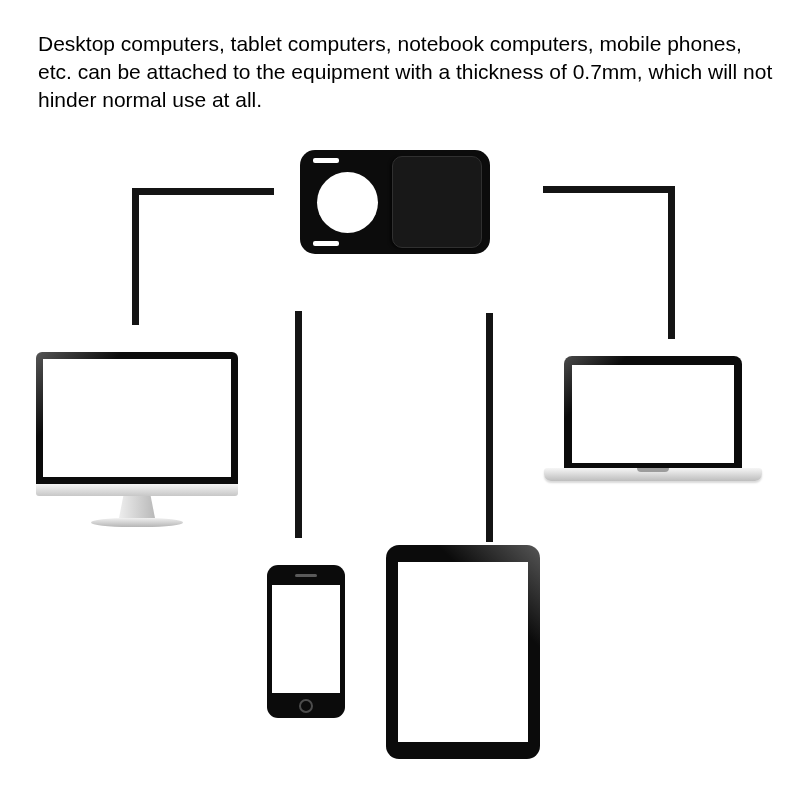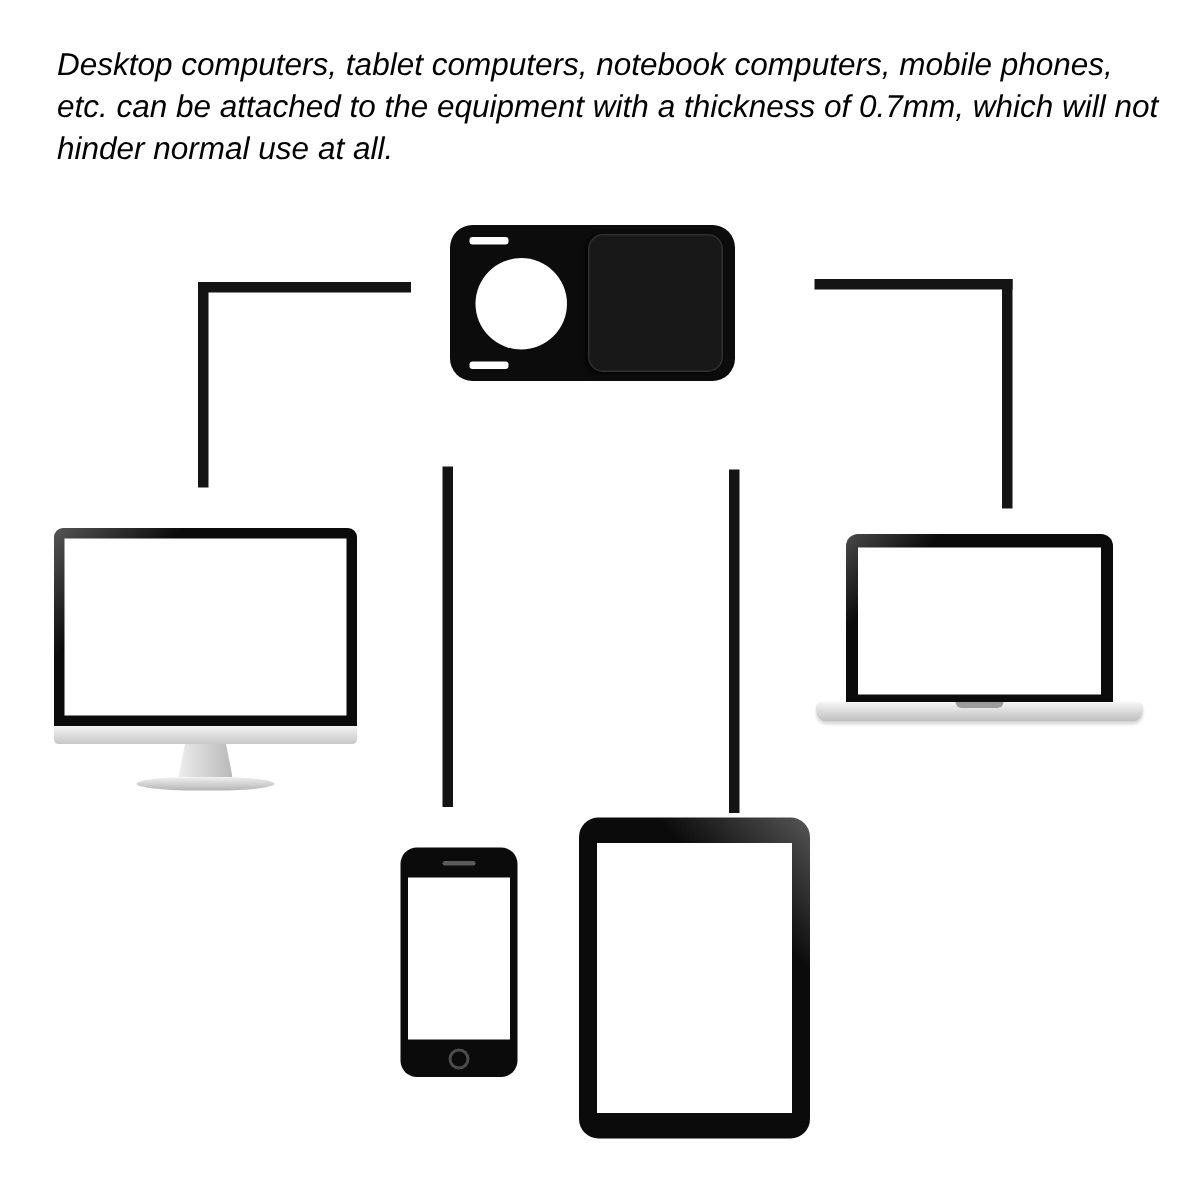--- a/index.html
+++ b/index.html
@@ -3,21 +3,21 @@
 <meta charset="utf-8">
 <style>
   html, body { margin: 0; padding: 0; }
   body {
     width: 800px; height: 800px;
     background: #ffffff;
     font-family: "Liberation Sans", sans-serif;
     position: relative;
     overflow: hidden;
   }
-  .canvas { position: absolute; inset: 0; font-style: italic; }
+  .canvas { position: absolute; inset: 0; }
 
   
   .description {
     position: absolute;
     left: 38px; top: 30px;
     width: 738px;
     margin: 0;
     font-size: 21px;
     line-height: 28px;
     color: #000000;

